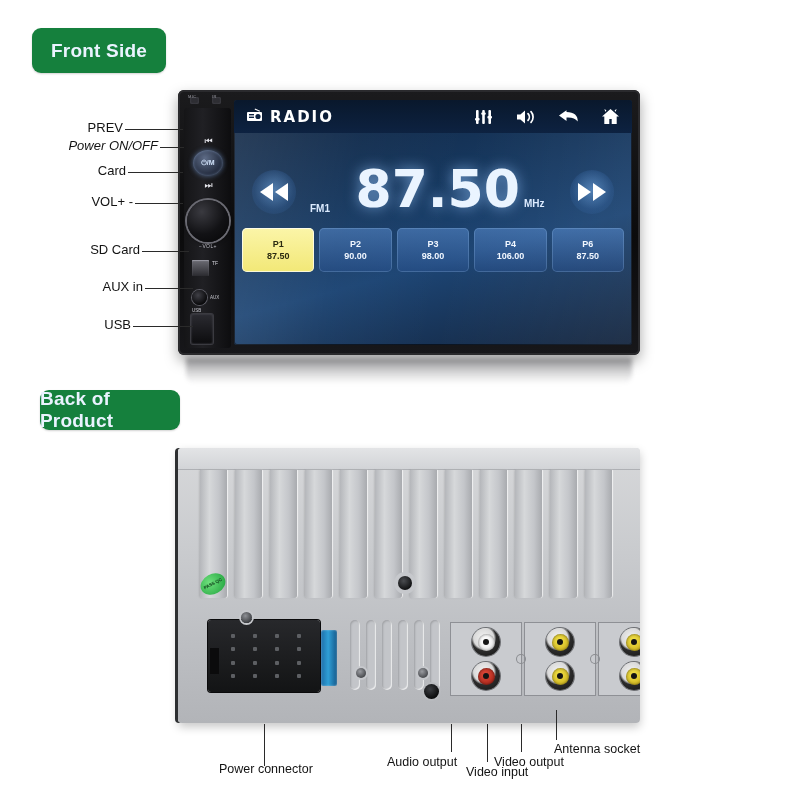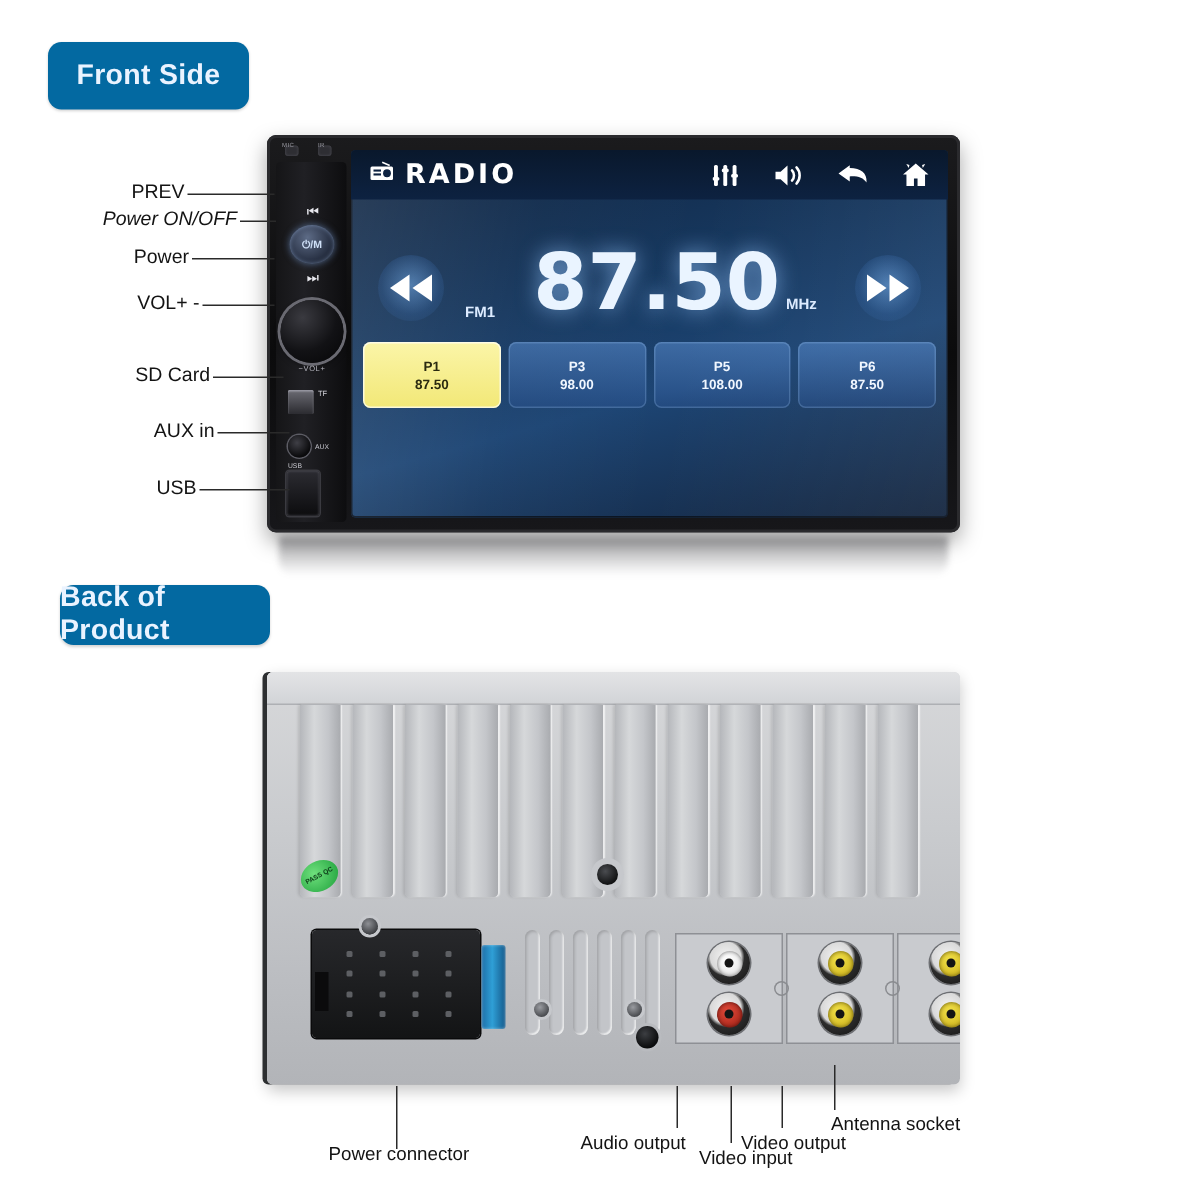--- a/index.html
+++ b/index.html
@@ -7,21 +7,21 @@
     width: 800px; height: 800px;
     background: #ffffff;
     font-family: "Liberation Sans", sans-serif;
     position: relative;
     overflow: hidden;
   }
 
   
   .badge {
     position: absolute;
-    background: #0369a1;
+    background: #15803d;
     color: #eaf3ff;
     border-radius: 9px;
     font-size: 19px;
     font-weight: 700;
     letter-spacing: .2px;
     display: flex; align-items: center; justify-content: center;
     box-shadow: 0 1px 2px rgba(0,0,0,.18);
   }
   #badge-front { left: 32px; top: 28px; width: 134px; height: 45px; }
   #badge-back  { left: 40px; top: 390px; width: 140px; height: 40px; }
@@ -106,21 +106,21 @@
     pointer-events:none;
   }
   #screen-topbar {
     position:absolute; left:0; top:0; width:100%; height:33px;
     background: linear-gradient(180deg,#0a1c33,#0d2policy);
     background: linear-gradient(180deg,#09182c 0%,#0d2241 100%);
     display:flex; align-items:center; padding:0 12px;
   }
   #radio-brand { display:flex; align-items:center; gap:7px; }
   #radio-brand-text {
-    color:#fff; font-size:18px; font-weight:800; letter-spacing:2px;
+    color:#fff; font-size:15px; font-weight:800; letter-spacing:2px;
     font-family:"DejaVu Sans", sans-serif;
   }
   .topbar-icons { margin-left:auto; display:flex; align-items:center; gap:22px; }
   .topbar-icons svg { display:block; }
 
   #tuner-row {
     position:absolute; left:0; top:44px; width:100%; height:70px;
     display:flex; align-items:flex-end;
   }
   .seek-btn {
@@ -377,46 +377,50 @@
         </svg>
       </div>
     </div>
 
     <div id="presets">
       <div class="preset active">
         <span class="preset-num">P1</span>
         <span class="preset-freq">87.50</span>
       </div>
       <div class="preset">
+        <span class="preset-num">P2</span>
+        <span class="preset-freq">90.00</span>
+      </div>
+      <div class="preset">
         <span class="preset-num">P3</span>
         <span class="preset-freq">98.00</span>
       </div>
       <div class="preset">
-        <span class="preset-num">P5</span>
-        <span class="preset-freq">108.00</span>
+        <span class="preset-num">P4</span>
+        <span class="preset-freq">106.00</span>
       </div>
       <div class="preset">
         <span class="preset-num">P6</span>
         <span class="preset-freq">87.50</span>
       </div>
     </div>
 
   </div>
 </div>
 
 <div class="callout" style="left:125px; top:129px; width:58px;">
   <span class="txt" style="right:60px;">PREV</span>
   <span class="line" style="width:58px;"></span>
 </div>
 <div class="callout" style="left:160px; top:147px; width:24px;">
   <span class="txt" style="right:26px;font-style:italic;">Power ON/OFF</span>
   <span class="line" style="width:24px;"></span>
 </div>
 <div class="callout" style="left:128px; top:172px; width:55px;">
-  <span class="txt" style="right:57px;">Power</span>
+  <span class="txt" style="right:57px;">Card</span>
   <span class="line" style="width:55px;"></span>
 </div>
 <div class="callout" style="left:135px; top:203px; width:48px;">
   <span class="txt" style="right:50px;">VOL+ -</span>
   <span class="line" style="width:48px;"></span>
 </div>
 <div class="callout" style="left:142px; top:251px; width:47px;">
   <span class="txt" style="right:49px;">SD Card</span>
   <span class="line" style="width:47px;"></span>
 </div>

